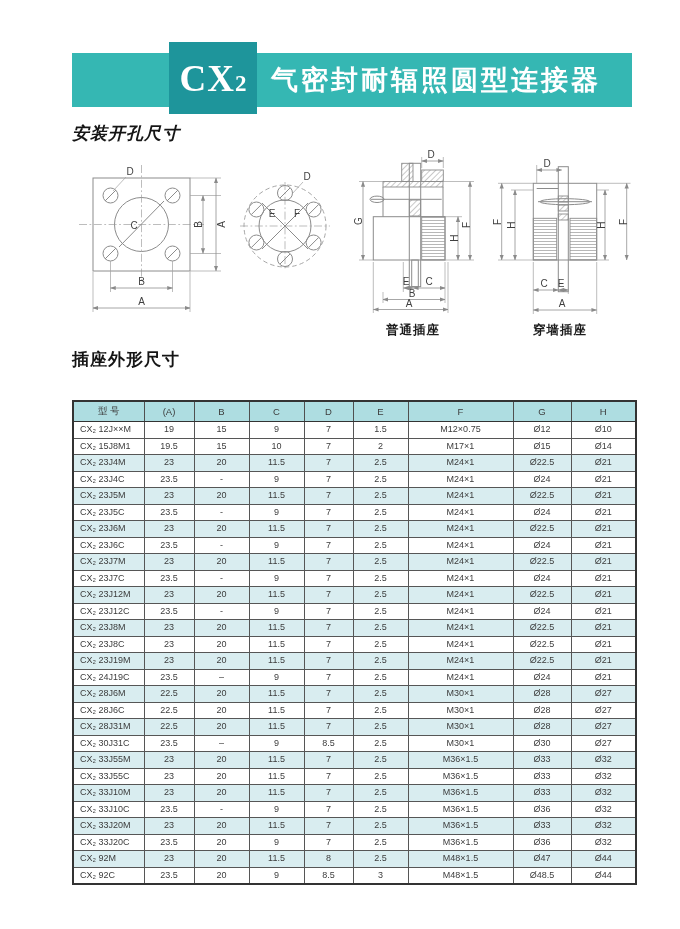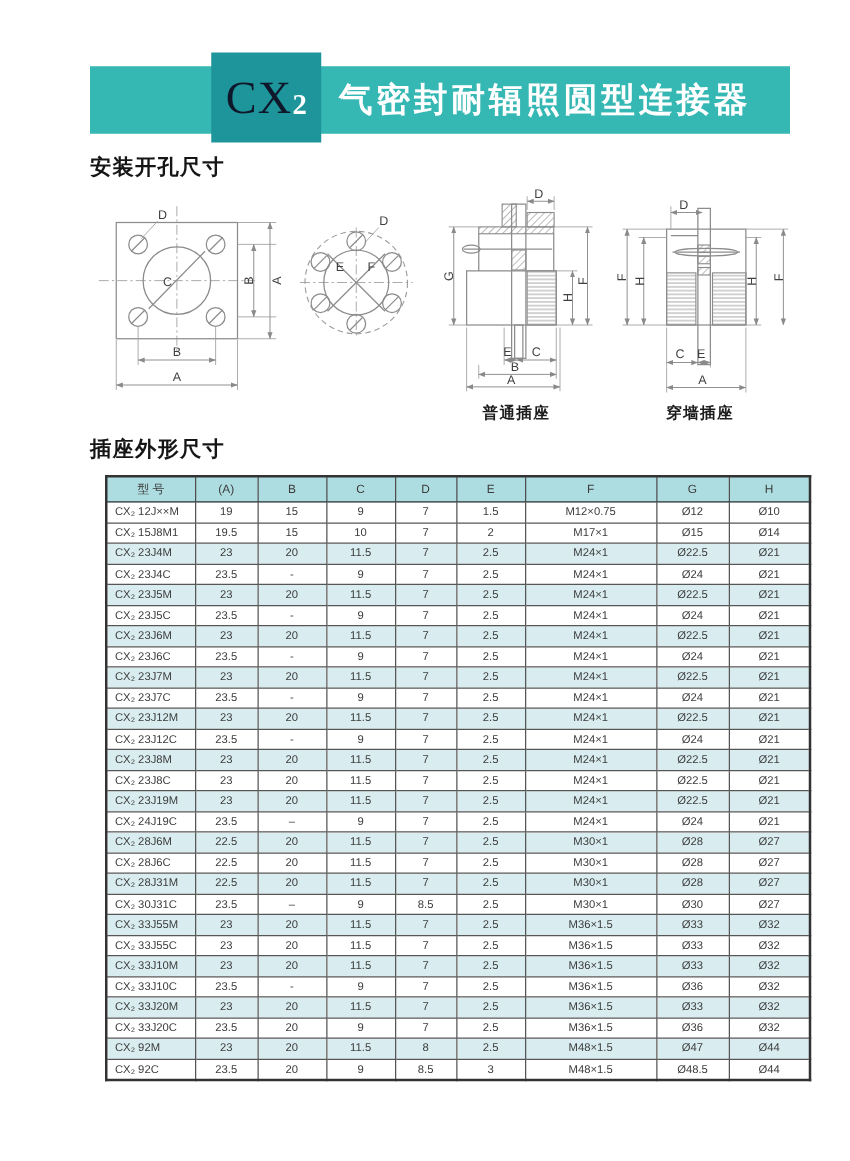--- a/index.html
+++ b/index.html
@@ -3,45 +3,45 @@
 <meta charset="utf-8">
 <style>
   html,body{margin:0;padding:0;}
   body{background:#fff;font-family:"Liberation Sans","DejaVu Sans",sans-serif;}
   #page{position:relative;width:680px;height:929px;background:#fff;overflow:hidden;}
 
   
   .banner-strip{position:absolute;left:72px;top:53px;width:560px;height:54px;background:var(--teal,#35b7b3);}
   .logo-box{position:absolute;left:169px;top:42px;width:88px;height:72px;background:var(--dark-teal,#1e959b);
             display:flex;align-items:center;justify-content:center;}
-  .logo-main{font-family:"Liberation Serif","DejaVu Serif",serif;font-weight:400;font-size:37px;color:#0f172a;letter-spacing:1px;}
+  .logo-main{font-family:"Liberation Serif","DejaVu Serif",serif;font-weight:700;font-size:37px;color:#ffffff;letter-spacing:1px;}
   .logo-sub{font-family:"Liberation Serif","DejaVu Serif",serif;font-weight:700;font-size:23px;color:#fff;position:relative;top:6px;}
   .banner-title{position:absolute;left:271px;top:53px;height:56px;line-height:54px;color:#fff;
                 font-size:27px;font-weight:700;letter-spacing:3px;white-space:nowrap;}
 
   
   .section-heading{position:absolute;left:72px;font-size:17px;font-weight:700;color:#151515;letter-spacing:1px;}
-  .h-mounting{top:122px;}
+  .h-mounting{top:122px;font-style:italic;}
   .h-outline{top:348px;}
 
   
   .figures{position:absolute;left:0;top:148px;}
   .figures .ol{fill:none;stroke:#8c8c8c;stroke-width:1;}
   .figures .fl{fill:url(#ha);stroke:#8c8c8c;stroke-width:.9;}
   .figures .th{fill:url(#thr);stroke:#8c8c8c;stroke-width:.9;}
   .figures .dim{stroke:#919191;stroke-width:.8;marker-start:url(#ar);marker-end:url(#ar);}
   .figures .ext{stroke:#a0a0a0;stroke-width:.7;}
   .figures .cl{stroke:#a0a0a0;stroke-width:.7;stroke-dasharray:8 2.5 1.8 2.5;}
   .figures .dash{fill:none;stroke:#9c9c9c;stroke-width:.9;stroke-dasharray:4.5 3;}
   .figures text.lbl{font:10px "Liberation Sans","DejaVu Sans",sans-serif;fill:#3f3f3f;text-anchor:middle;}
   .figures text.cap{font:700 12.5px "Liberation Sans","DejaVu Sans",sans-serif;fill:#1c1c1c;text-anchor:middle;letter-spacing:1px;}
 
   
-  table.spec{position:absolute;left:72px;top:380px;width:563px;border-collapse:collapse;table-layout:fixed;
-             border:2px solid #333;font-size:9px;color:#3c3c3c;margin-left:12px;}
+  table.spec{position:absolute;left:72px;top:400px;width:563px;border-collapse:collapse;table-layout:fixed;
+             border:2px solid #333;font-size:9px;color:#3c3c3c;}
   table.spec th{background:var(--hdr-bg,#aedde1);border:1px solid #4f4f4f;border-bottom:1.6px solid #333;
                 height:19px;font-weight:400;font-size:9.5px;padding:0;}
   table.spec td{border:1px solid #565656;height:15.5px;line-height:15.5px;padding:0;text-align:center;
                 overflow:hidden;white-space:nowrap;}
   table.spec tr.tint td{background:var(--tint-bg,#d9edf0);}
   table.spec td.model{text-align:left;padding-left:6px;}
   .c0{width:71px}.c1{width:50px}.c2{width:55px}.c3{width:55px}.c4{width:49px}
   .c5{width:55px}.c6{width:105px}.c7{width:58px}.c8{width:65px}
 </style>
 </head>

